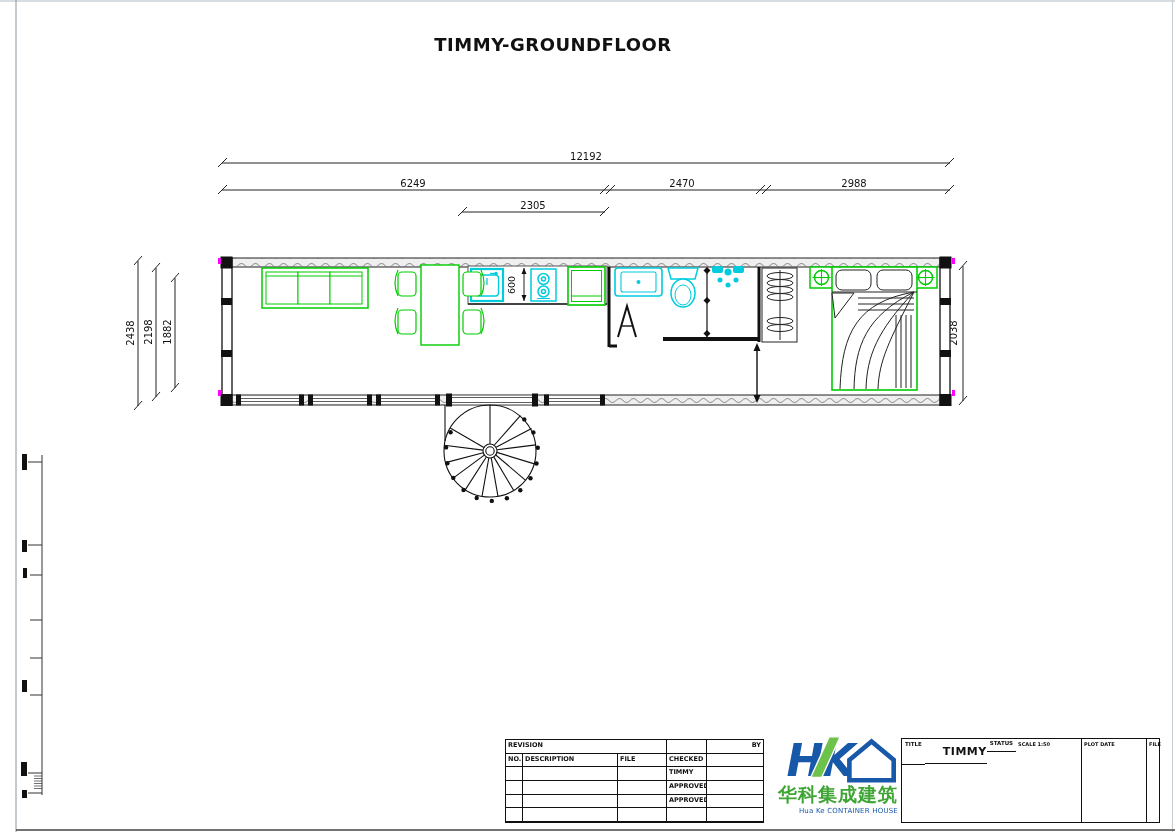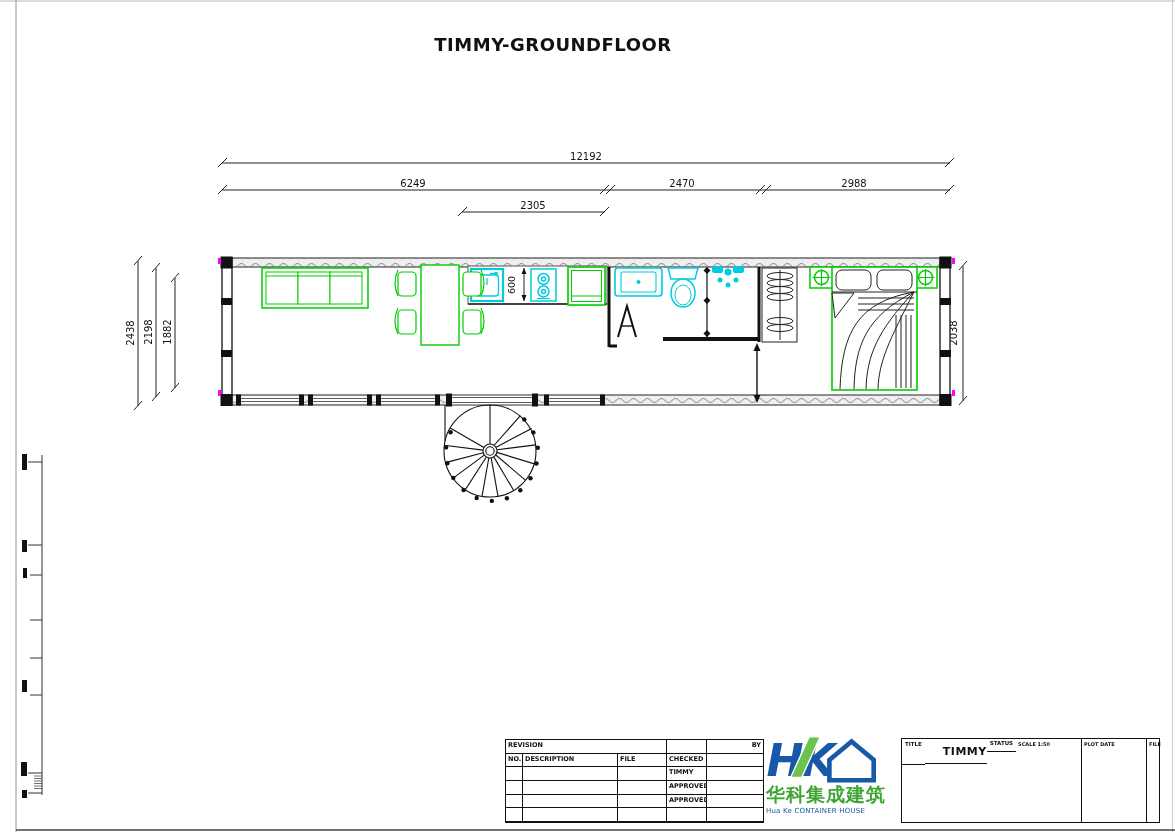--- a/index.html
+++ b/index.html
@@ -24,21 +24,21 @@
     border-right:1px solid #111;border-bottom:1px solid #111;
     padding:1px 2px;overflow:hidden;white-space:nowrap;line-height:1.4;
     box-sizing:border-box;
   }
   .rev-table .span3{grid-column:1 / span 3;}
   .rev-table .ctr{text-align:right;}
   .rev-table .nob{border-right:none;}
   
   .logo-block{
     position:absolute;left:766px;top:735px;width:132px;height:88px;
-    display:flex;flex-direction:column;align-items:flex-start;justify-content:flex-start;
+    display:flex;flex-direction:column;align-items:flex-end;justify-content:flex-start;
   }
   .logo-cn{font-size:19px;font-weight:bold;color:#3fa535;letter-spacing:1px;line-height:1.1;margin-top:1px;white-space:nowrap;}
   .logo-en{font-size:7px;font-weight:normal;color:#1758a8;letter-spacing:.2px;margin-top:2px;white-space:nowrap;}
   
   .title-block{
     position:absolute;left:901px;top:738px;width:259px;height:85px;
     border:1.6px solid #111;box-sizing:border-box;display:flex;flex-direction:row;
     color:#111;
   }
   .tb-row-title{height:26px;border-bottom:1px solid #111;font-size:5.5px;font-weight:bold;padding:2px 3px;box-sizing:border-box;}

